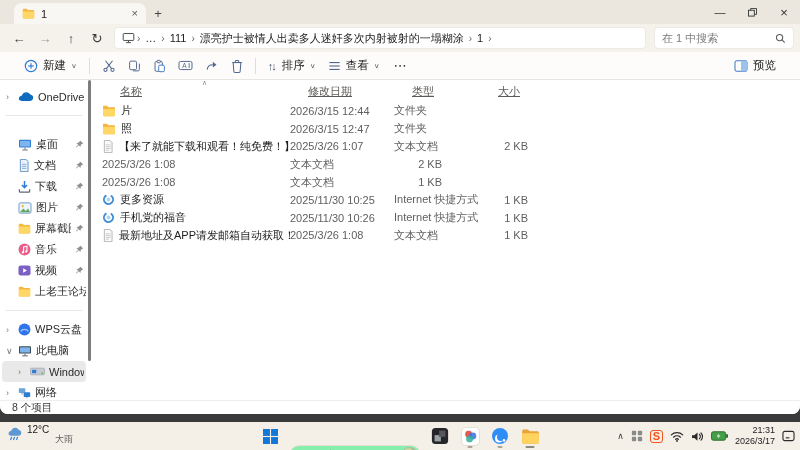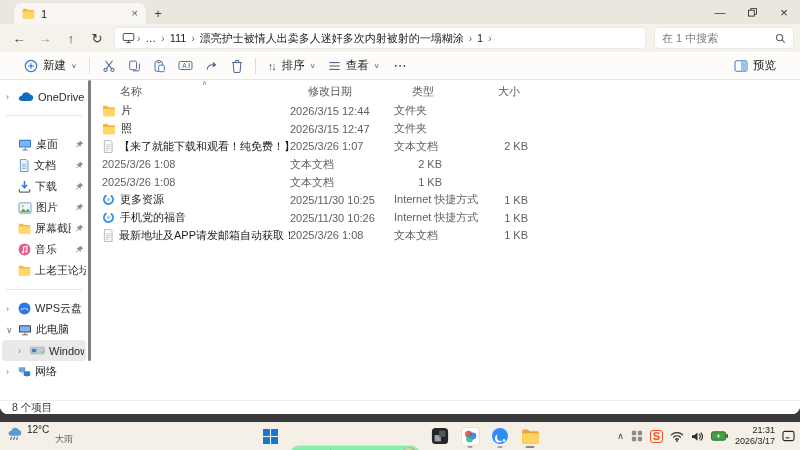--- a/index.html
+++ b/index.html
@@ -42,21 +42,21 @@
   .sblabel { overflow:hidden; }
   .sbpin { margin-left:auto; flex:none; display:flex; padding-right:2px; }
   .sbdiv { height:1px; background:#e9e7e3; margin:8px 6px; }
   .sec2 { margin-top:18px; }
   .sbitem.sel { background:#e9e9e9; border-radius:4px; margin:0 2px; }
   .sidebar-scrollbar { width:4px; flex:none; position:relative; background:transparent; }
   .sb-thumb { position:absolute; top:0; left:0; width:3px; height:281px; background:#7d7d7d; border-radius:2px; }
 
   .content { flex:1; position:relative; padding:0 0 0 10px; overflow:hidden; }
   .listhead { display:grid; grid-template-columns:188px 104px 86px 58px; height:22px; align-items:center; font-size:11px; color:#5d5b58; position:relative; }
-  .listhead > div { padding-left:18px; }
+  .listhead > div { padding-left:18px;text-decoration:underline; }
   .sortcaret { position:absolute; left:100px; top:-1px; font-size:7px; color:#8a8a8a; }
   .filerow { display:grid; grid-template-columns:188px 104px 86px 58px; height:17.8px; align-items:center; font-size:11px; }
   .fname { display:flex; align-items:center; gap:5px; color:#1d1d1d; white-space:nowrap; overflow:hidden; }
   .fcell { color:#5f5f5f; white-space:nowrap; }
   .fsize { text-align:right; width:48px; }
 
   .statusbar { position:absolute; left:0; right:0; top:400px; height:14px; background:#fff; border-top:1px solid #ededed; font-size:10.5px; color:#3a3a3a; display:flex; align-items:center; padding-left:12px; }
 
   
   .taskbar { position:absolute; left:0; right:0; top:422px; height:28px; background:#f4efe7; }
@@ -340,20 +340,35 @@
               <span class="sbexp"></span>
               <span class="sbico">
                 <svg width="13" height="13" viewBox="0 0 14 14">
                   <circle cx="7" cy="7" r="6.4" fill="#e85d8a"></circle>
                   <path d="M6 10.2V4.4l3.6-1v5.8" fill="none" stroke="#fff" stroke-width="1.2"></path>
                   <circle cx="5.2" cy="10.2" r="1.2" fill="#fff"></circle>
                   <circle cx="8.8" cy="9.2" r="1.2" fill="#fff"></circle>
                 </svg>
               </span>
               <span class="sblabel">音乐</span>
+              <span class="sbpin">
+                <svg width="9" height="9" viewBox="0 0 12 12">
+                  <path d="M7.2 1l3.8 3.8-1.9.5-1.4 1.4-.4 2.6L4.9 7 2 10l-.7-.7 3-2.9L1.9 4l2.6-.4L5.9 2.2z" fill="#8f8f8f"></path>
+                </svg>
+              </span>
+            </div>
+            <div class="sbitem" style="">
+              <span class="sbexp"></span>
+              <span class="sbico">
+                <svg width="13" height="13" viewBox="0 0 14 14">
+                  <rect x="0.5" y="1.5" width="13" height="11" rx="2.5" fill="#7b61c4"></rect>
+                  <path d="M5.6 4.6l4 2.4-4 2.4z" fill="#fff"></path>
+                </svg>
+              </span>
+              <span class="sblabel">视频</span>
               <span class="sbpin">
                 <svg width="9" height="9" viewBox="0 0 12 12">
                   <path d="M7.2 1l3.8 3.8-1.9.5-1.4 1.4-.4 2.6L4.9 7 2 10l-.7-.7 3-2.9L1.9 4l2.6-.4L5.9 2.2z" fill="#8f8f8f"></path>
                 </svg>
               </span>
             </div>
             <div class="sbitem" style="">
               <span class="sbexp"></span>
               <span class="sbico">
                 <svg width="13" height="13" viewBox="0 0 16 16">

